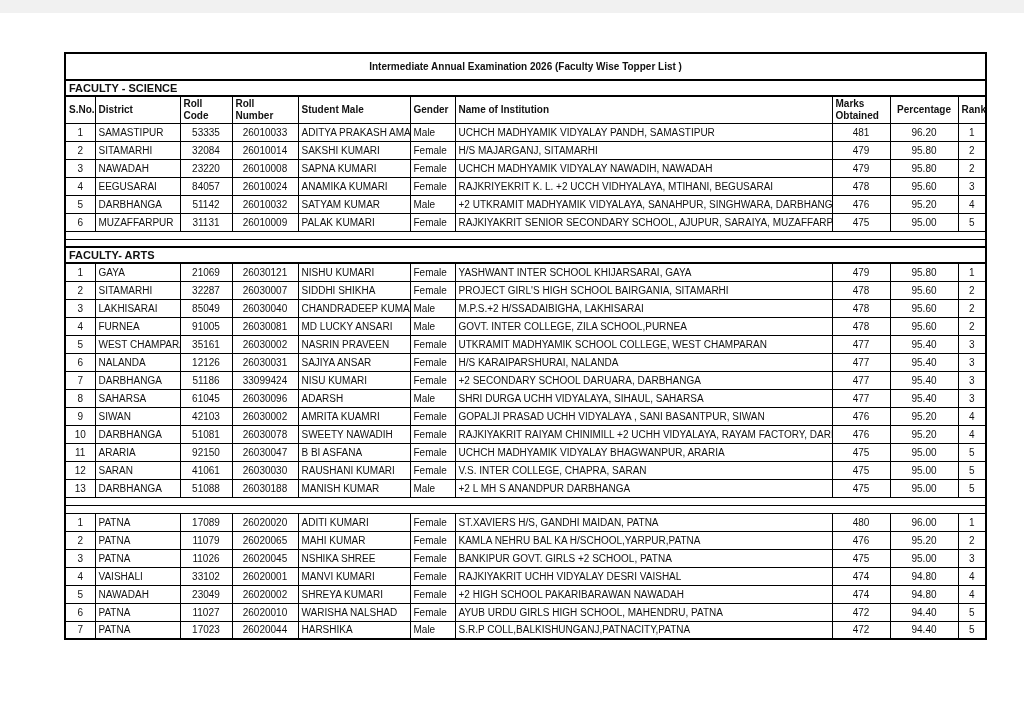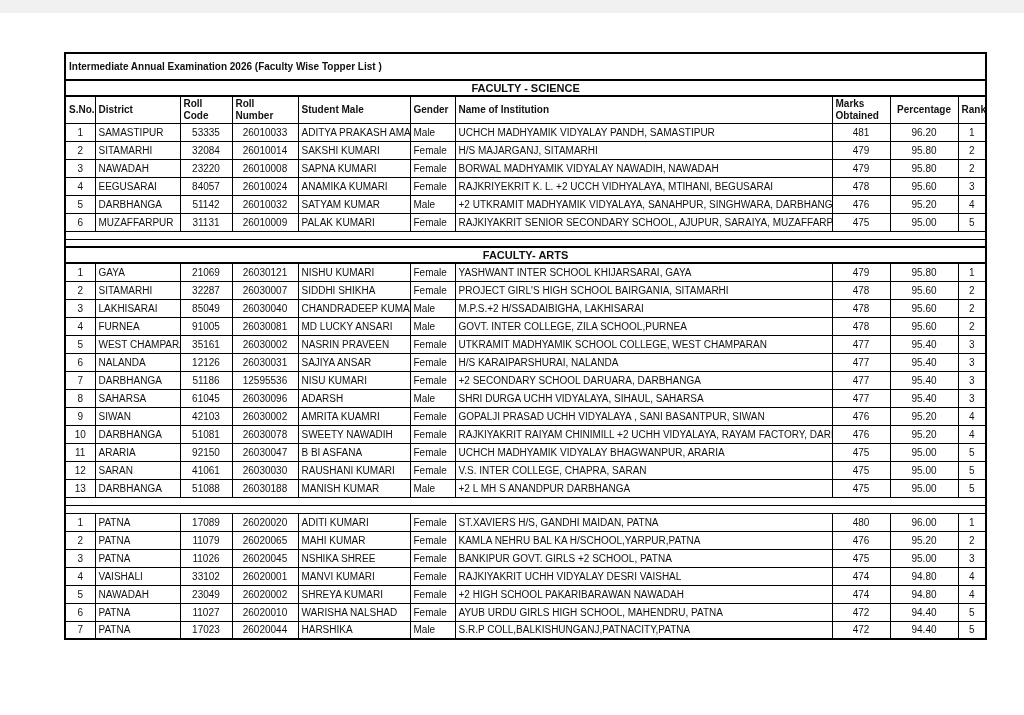--- a/index.html
+++ b/index.html
@@ -3,22 +3,22 @@
 <meta charset="utf-8">
 <style>
   * { margin:0; padding:0; box-sizing:border-box; }
   html,body { width:1024px; height:715px; background:#ffffff; font-family:"Liberation Sans",sans-serif; }
   .top-band { position:absolute; left:0; top:0; width:1024px; height:13px; background:#f1f1f1; }
   .sheet { position:absolute; left:64px; top:52px; width:923px; }
 
   table.topper { border-collapse:collapse; width:923px; table-layout:fixed; border:2px solid #000; }
   table.topper td { border:1px solid #000; font-size:10px; color:#111; padding:1px 3px; overflow:hidden; white-space:nowrap; }
 
-  td.title-cell { height:27px; font-size:15px; font-weight:bold; border-bottom:2px solid #000; white-space:normal; }
-  tr.section-bar td { height:16px; font-size:11px; font-weight:bold; text-align:center; border-top:2px solid #000; border-bottom:2px solid #000; }
+  td.title-cell { height:27px; font-size:15px; font-weight:bold; text-align:center; border-bottom:2px solid #000; white-space:normal; }
+  tr.section-bar td { height:16px; font-size:11px; font-weight:bold; text-align:left; border-top:2px solid #000; border-bottom:2px solid #000; }
   tr.col-head td { height:27px; font-weight:bold; font-size:10px; white-space:normal; line-height:1.15; vertical-align:middle; }
   tr.data-row td { height:18px; vertical-align:middle; }
 
   .al-c { text-align:center; }
   .al-l { text-align:left; }
 
   tr.spacer td { border:none; height:8px; border-left:none; border-right:none; }
   tr.spacer.line td { border-bottom:1px solid #000; }
 </style>
 </head>
@@ -84,21 +84,21 @@
           <td class="al-c">95.80</td>
           <td class="al-c">2</td>
         </tr>
         <tr class="data-row">
           <td class="al-c">3</td>
           <td class="al-l">NAWADAH</td>
           <td class="al-c">23220</td>
           <td class="al-c">26010008</td>
           <td class="al-l">SAPNA KUMARI</td>
           <td class="al-l">Female</td>
-          <td class="al-l">BORWAL MADHYAMIK VIDYALAY NAWADIH, NAWADAH</td>
+          <td class="al-l">UCHCH MADHYAMIK VIDYALAY NAWADIH, NAWADAH</td>
           <td class="al-c">479</td>
           <td class="al-c">95.80</td>
           <td class="al-c">2</td>
         </tr>
         <tr class="data-row">
           <td class="al-c">4</td>
           <td class="al-l">EEGUSARAI</td>
           <td class="al-c">84057</td>
           <td class="al-c">26010024</td>
           <td class="al-l">ANAMIKA KUMARI</td>
@@ -210,21 +210,21 @@
           <td class="al-l">Female</td>
           <td class="al-l">H/S KARAIPARSHURAI, NALANDA</td>
           <td class="al-c">477</td>
           <td class="al-c">95.40</td>
           <td class="al-c">3</td>
         </tr>
         <tr class="data-row">
           <td class="al-c">7</td>
           <td class="al-l">DARBHANGA</td>
           <td class="al-c">51186</td>
-          <td class="al-c">12595536</td>
+          <td class="al-c">33099424</td>
           <td class="al-l">NISU KUMARI</td>
           <td class="al-l">Female</td>
           <td class="al-l">+2 SECONDARY SCHOOL DARUARA, DARBHANGA</td>
           <td class="al-c">477</td>
           <td class="al-c">95.40</td>
           <td class="al-c">3</td>
         </tr>
         <tr class="data-row">
           <td class="al-c">8</td>
           <td class="al-l">SAHARSA</td>

